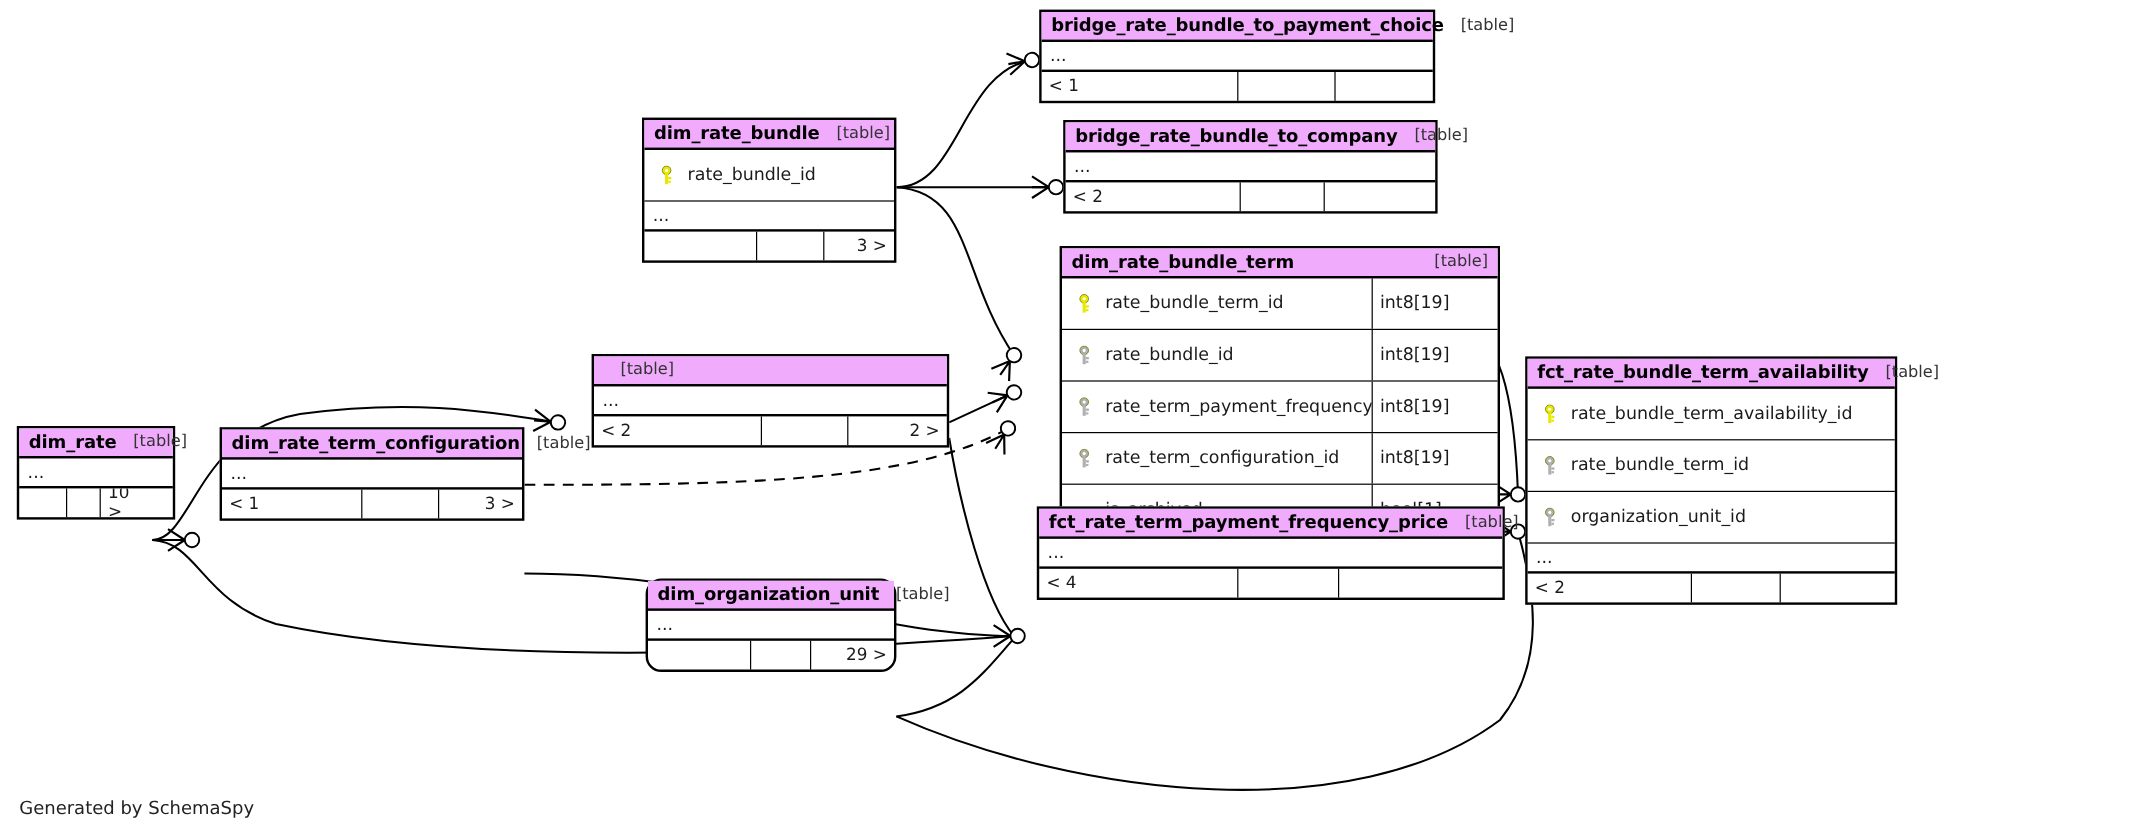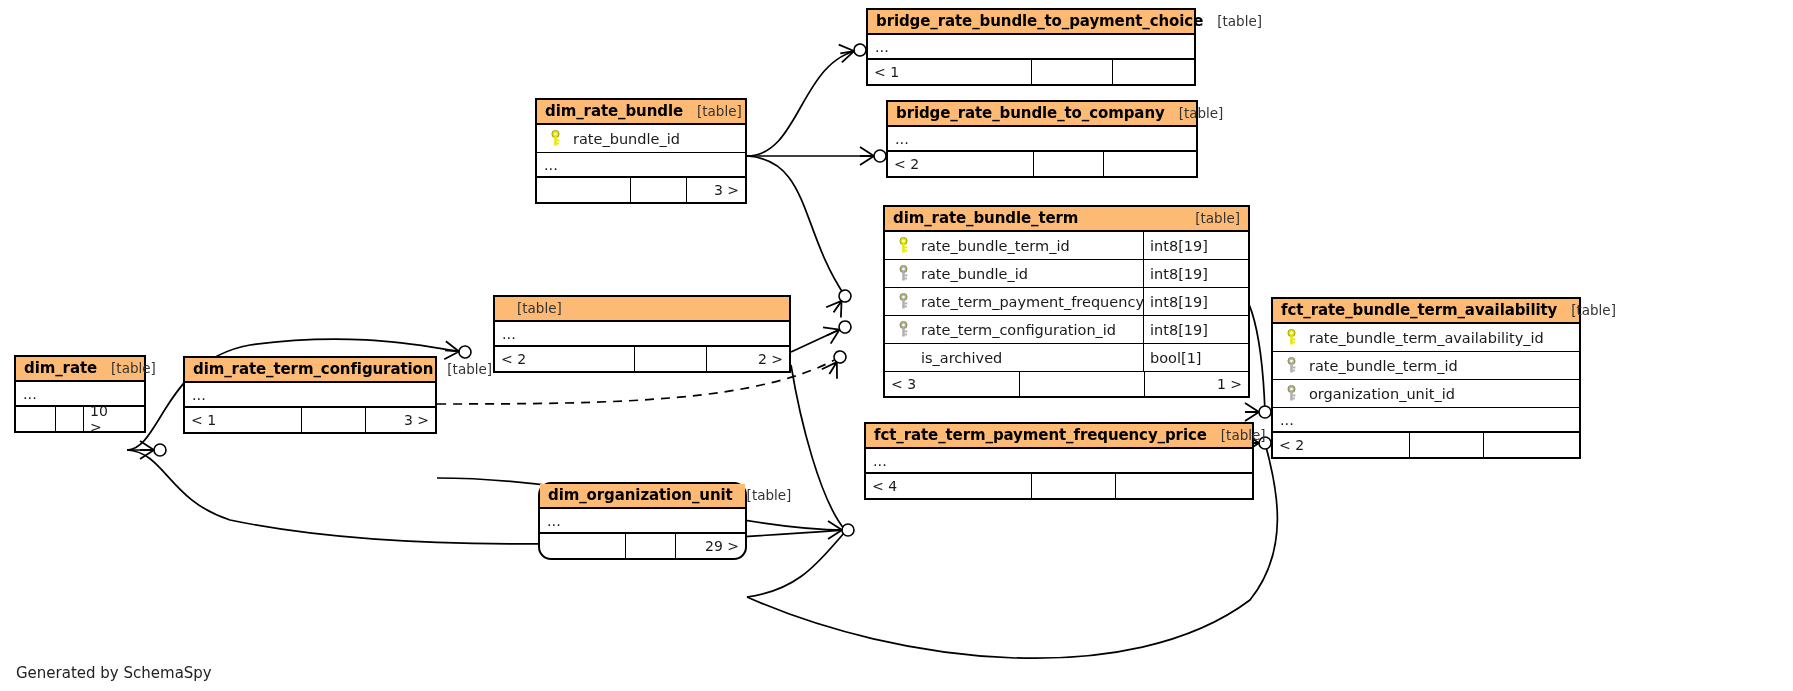--- a/index.html
+++ b/index.html
@@ -30,42 +30,42 @@
   .table-node {
     position: absolute;
     border: 2px solid #000000;
     background: #ffffff;
     box-sizing: border-box;
   }
   .tbl-title {
     display: flex;
     align-items: center;
     justify-content: space-between;
-    background: #fdba74;
+    background: #f0abfc;
     border-bottom: 2px solid #000000;
     padding: 2px 8px 3px 8px;
     height: 25px;
     box-sizing: border-box;
     white-space: nowrap;
   }
   .tbl-name {
     font-weight: bold;
     font-size: 15px;
     color: #000000;
     letter-spacing: -0.1px;
   }
   .tbl-tag {
     font-size: 13.5px;
     color: #333333;
     padding-left: 14px;
   }
   .col-row {
     display: flex;
     align-items: center;
-    height: 28px;
+    height: 43px;
     box-sizing: border-box;
     border-bottom: 1px solid #000000;
     font-size: 14.5px;
     color: #1a1a1a;
     white-space: nowrap;
   }
   .col-row:last-child { border-bottom: none; }
   .col-key {
     width: 24px;
     min-width: 24px;

